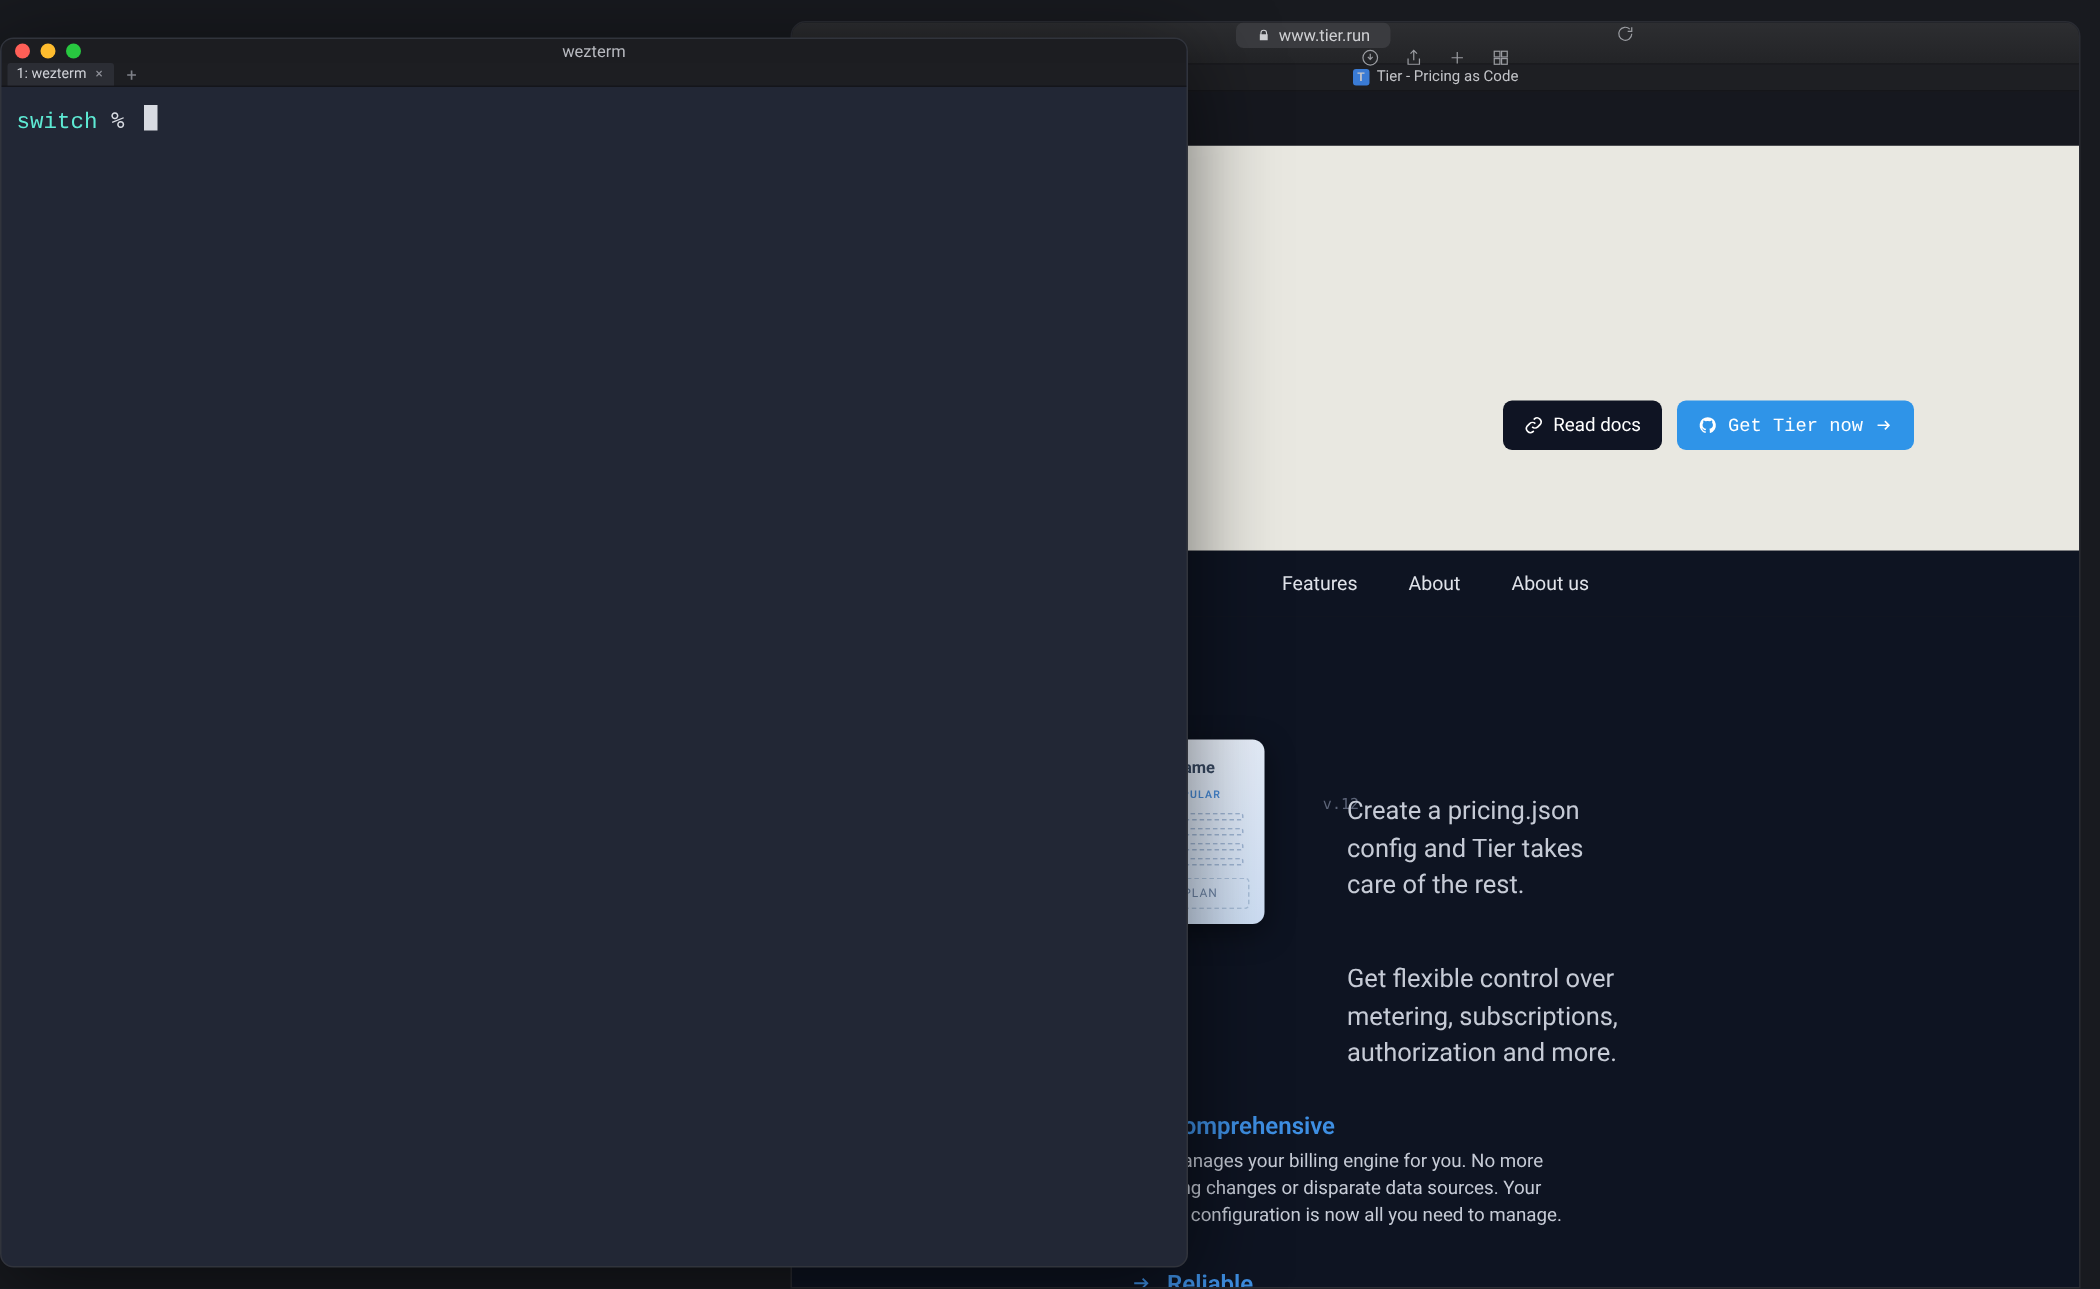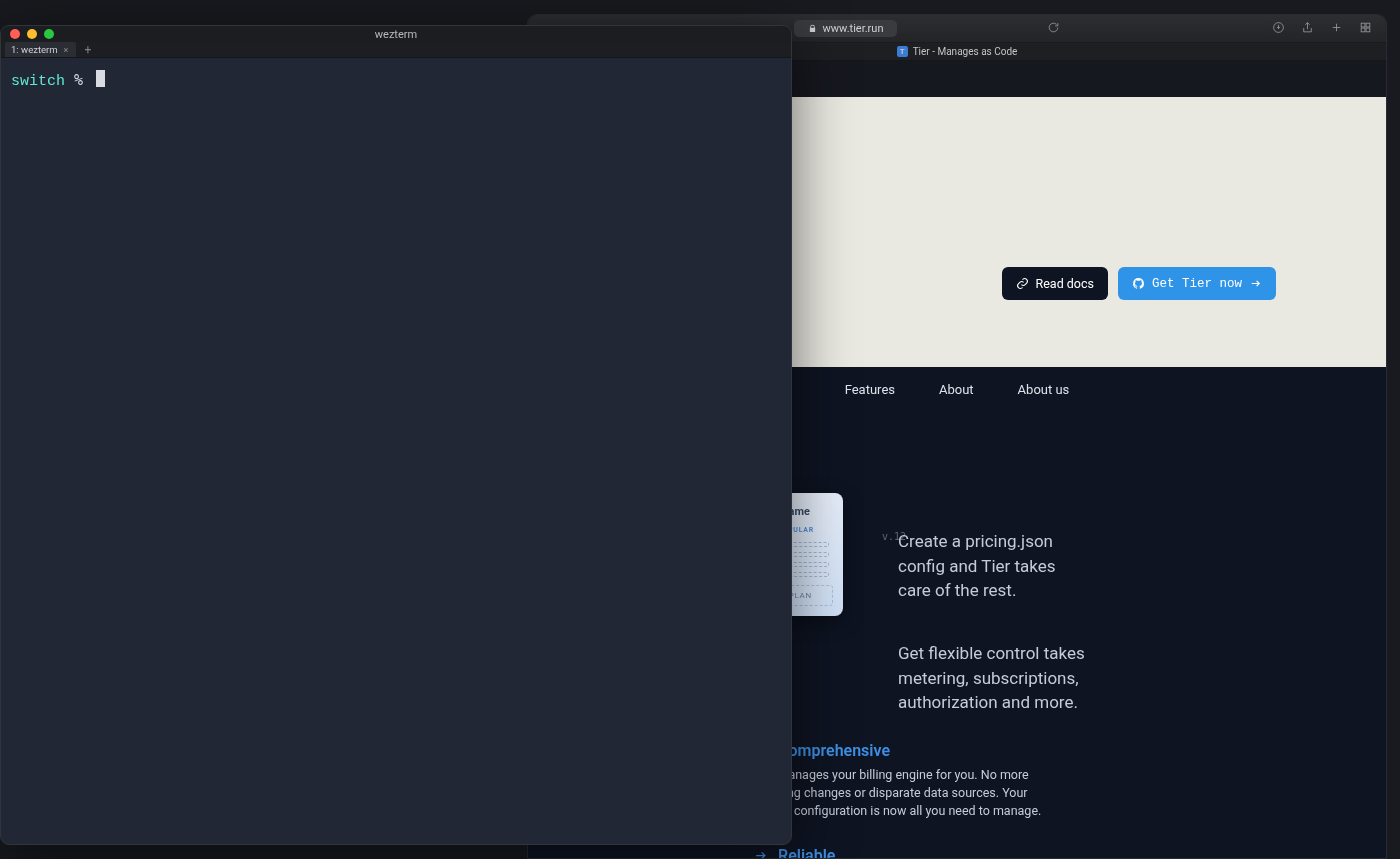--- a/index.html
+++ b/index.html
@@ -9,20 +9,21 @@
   .safari {
     position:absolute; top:14px; left:527px; width:860px; height:845px;
     background:#16181f; border-radius:10px 10px 0 0; overflow:hidden;
     border:1px solid #2a2c33;
   }
   .safari-toolbar {
     height:28px; background:linear-gradient(#2d2e31,#232427);
     display:flex; align-items:center; justify-content:space-between;
     padding:0 14px; font-size:11px; color:#bfc1c6;
     border-bottom:1px solid #1a1b1e;
+    flex-direction:column;
   }
   .tb-left { width:40px; }
   .addr {
     display:flex; align-items:center; gap:6px; background:#3a3b3f;
     padding:2px 14px; border-radius:5px; font-size:11px; color:#cfd0d3;
   }
   .addr svg { width:9px; height:9px; }
   .tb-right { display:flex; gap:16px; align-items:center; }
   .tb-right svg, .reload svg { width:13px; height:13px; stroke:#9a9ca1; fill:none; stroke-width:1.5; }
   .reload { margin-left:150px; }
@@ -39,21 +40,21 @@
   
   .hero { background:#e9e8e1; color:#0e1425; height:270px; padding:40px 40px 0 0; position:relative; }
   .hero h1 { font-size:54px; font-weight:800; letter-spacing:-1px; position:absolute; left:0; top:58px; white-space:nowrap; }
   .hero-sub { position:absolute; left:0; top:160px; font-size:15px; color:#2a3342; line-height:1.4; max-width:360px; }
   .hero-btns { position:absolute; right:110px; top:170px; display:flex; gap:10px; }
   .btn { display:inline-flex; align-items:center; gap:7px; font-size:12.5px; padding:9px 14px; border-radius:6px; cursor:pointer; }
   .btn-dark { background:#0f1423; color:#fff; }
   .btn-blue { background:#2f94e8; color:#fff;font-family:Liberation Mono, monospace; }
   .btn svg { width:13px; height:13px; }
 
-  .page-nav { height:44px; background:#0e1422; display:flex; align-items:center; justify-content:center; gap:44px; font-size:13px; color:#dfe2e9; }
+  .page-nav { height:44px; background:#0e1422; display:flex; align-items:center; justify-content:center; gap:34px; font-size:13px; color:#dfe2e9; }
   .page-nav span { cursor:pointer; }
 
   .content { background:#0e1422; height:600px; position:relative; padding:18px 60px 0 0; }
 
   
   .swatches { position:absolute; left:0; top:10px; display:grid; grid-template-columns:repeat(5,22px); grid-auto-rows:22px; gap:8px; }
   .sw { border-radius:3px; opacity:.6; }
 
   
   .codeblock { position:absolute; left:0; top:118px; width:390px; font-family: ui-monospace,Menlo,monospace; font-size:10px; line-height:1.55; color:#6d7790; }
@@ -159,21 +160,21 @@
             <rect x="4" y="4" width="7" height="7"></rect>
             <rect x="13" y="4" width="7" height="7"></rect>
             <rect x="4" y="13" width="7" height="7"></rect>
             <rect x="13" y="13" width="7" height="7"></rect>
           </svg></span>
     </div>
   </div>
   <div class="safari-tabbar">
     <div class="safari-tab">
       <span class="tlogo">T</span>
-      <span>Tier - Manages as Code</span>
+      <span>Tier - Pricing as Code</span>
     </div>
   </div>
 
   <div class="page">
     <div class="hero">
       <h1>g as Code.</h1>
       <div class="hero-sub">
         <span>onfigure, orchestrate and</span><br>
         <span>ire billing stack.</span>
       </div>
@@ -250,21 +251,21 @@
             <div class="ph"></div>
             <div class="ph"></div>
           <div class="sel">SELECT PLAN</div>
         </div>
         <div class="ghost-card"></div>
         <div class="ghost-card2"></div>
       </div>
 
       <div class="side-text">
         <p>Create a pricing.json config and Tier takes care of the rest.</p>
-        <p>Get flexible control takes metering, subscriptions, authorization and more.</p>
+        <p>Get flexible control over metering, subscriptions, authorization and more.</p>
       </div>
 
       <div class="body-copy-left">
         <span>ed entirely from</span><br>
         <span>e doesn't have to</span><br>
         <span>A single source</span><br>
         <span>l means that</span>
       </div>
 
       <div class="features">

